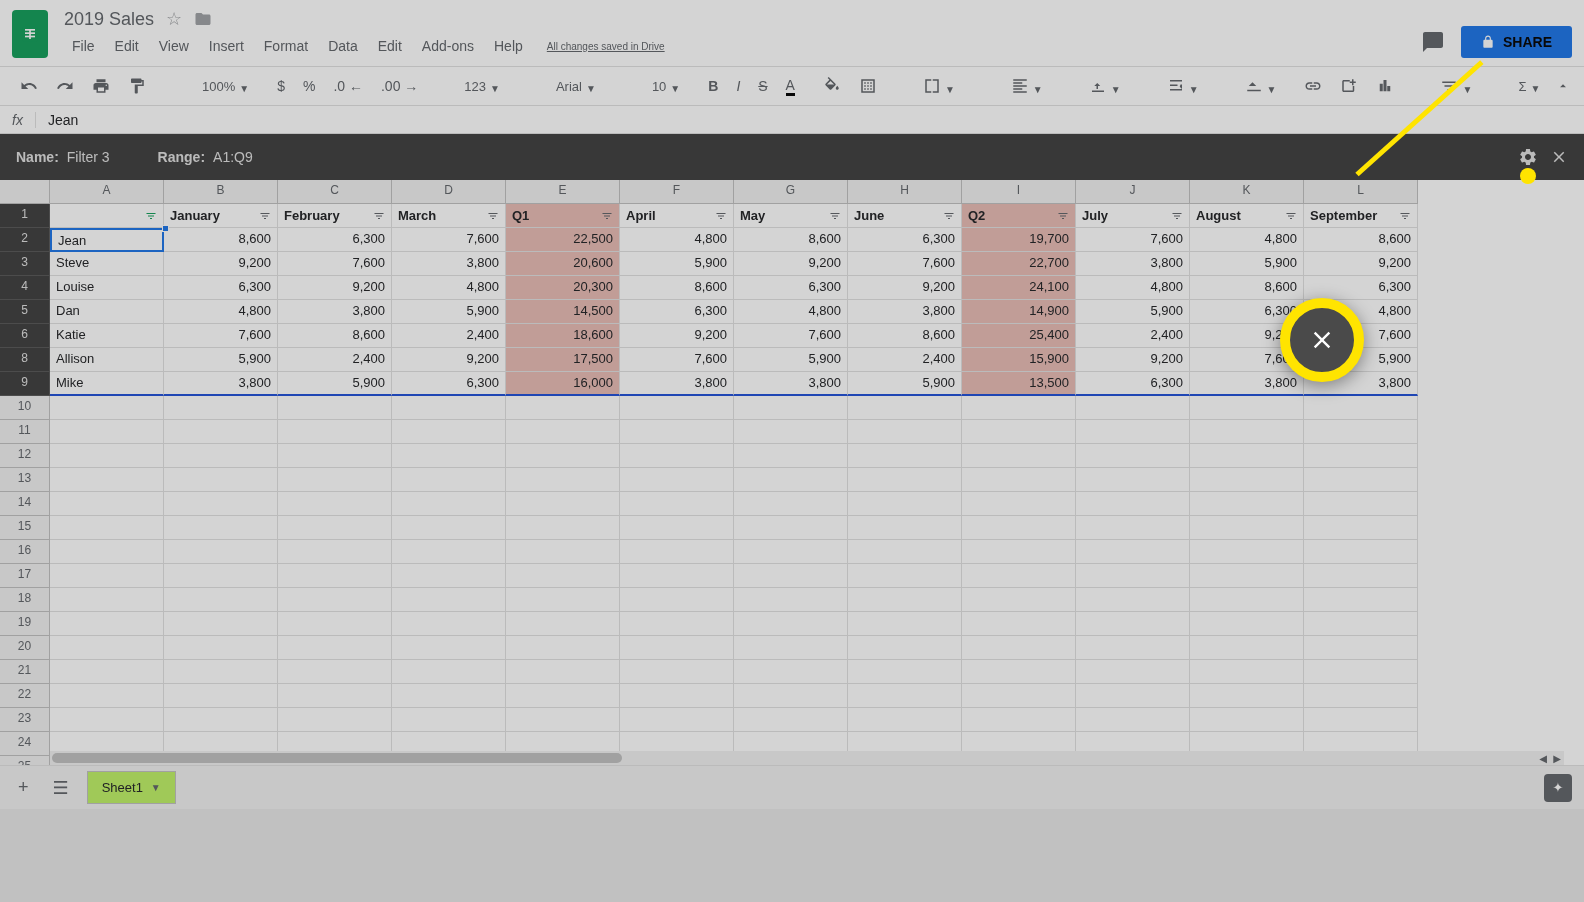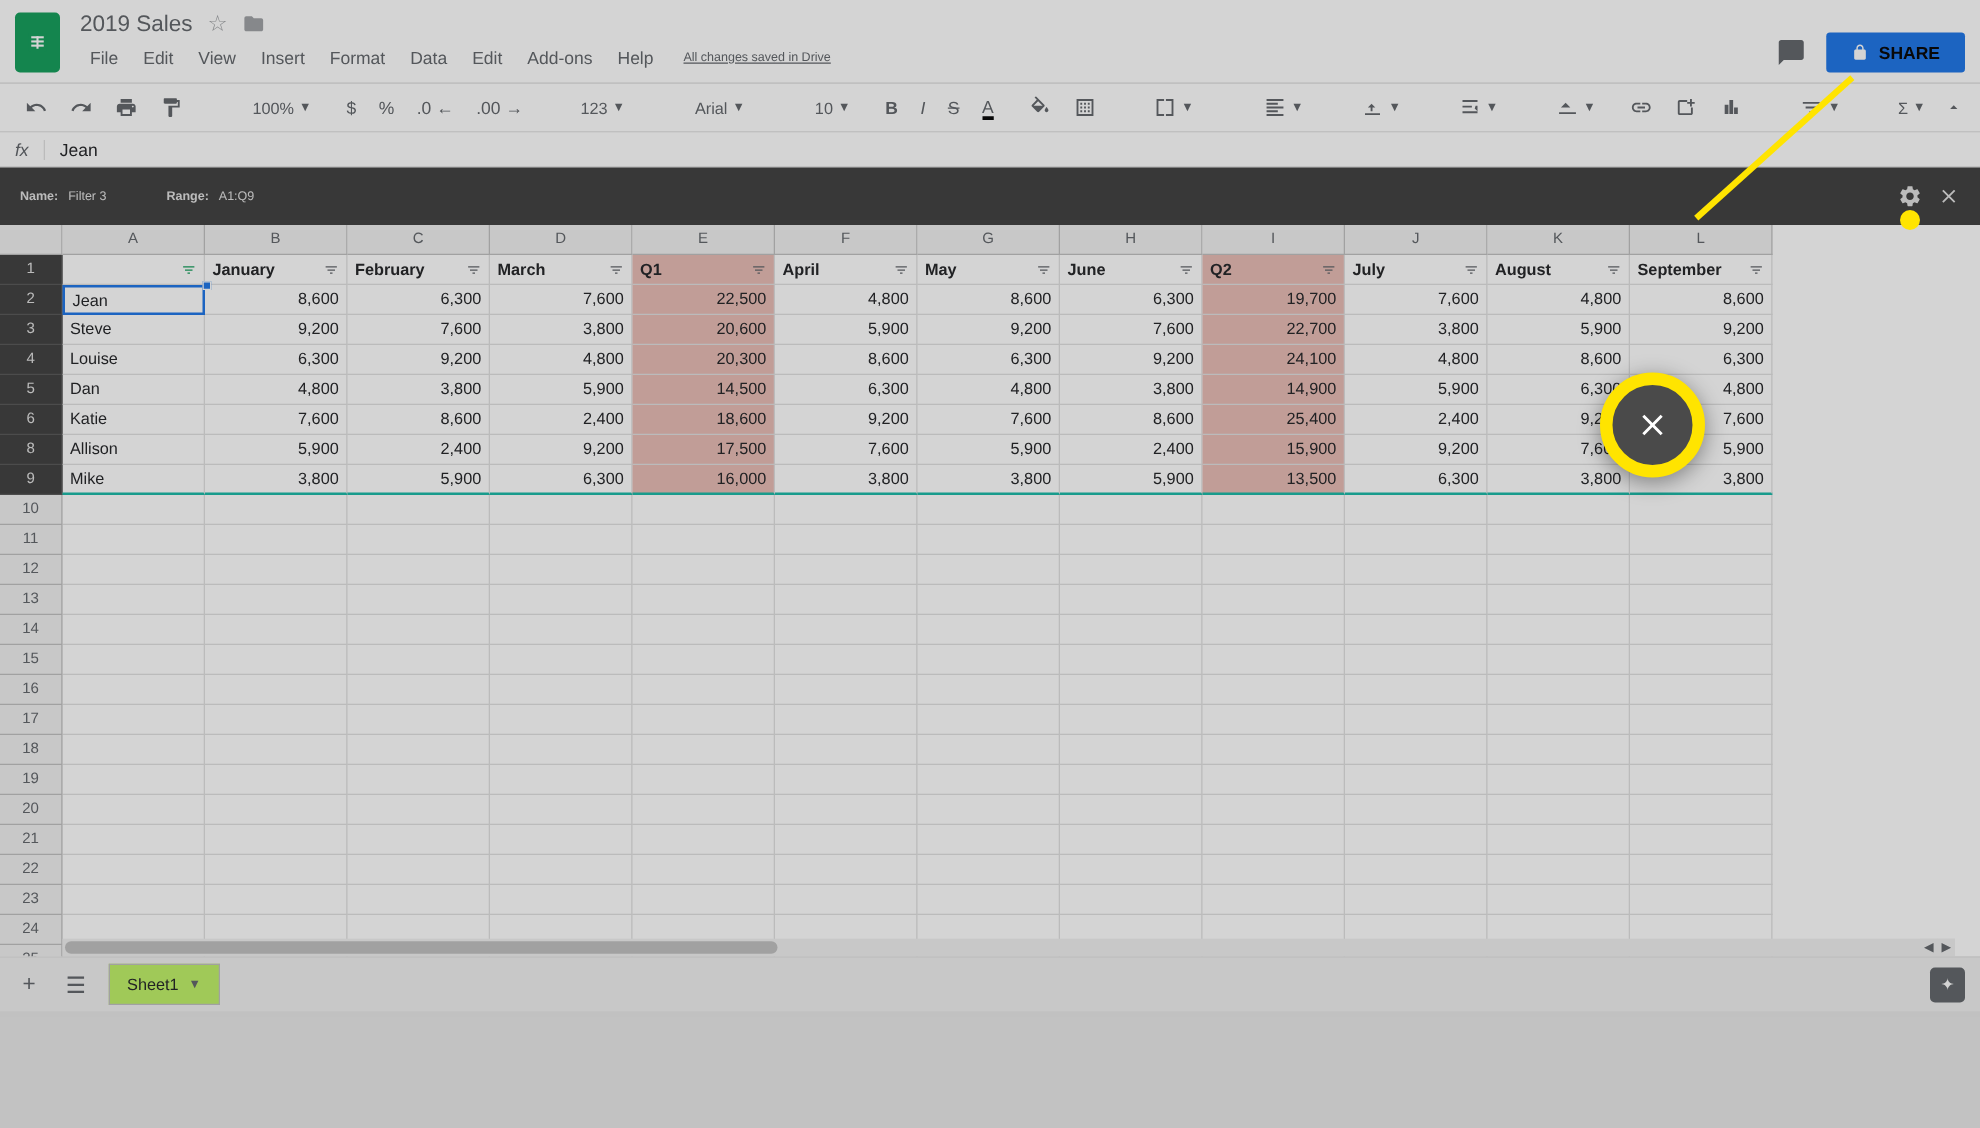--- a/index.html
+++ b/index.html
@@ -16,52 +16,52 @@
 .menu-item { padding: 4px 8px; color: #5f6368; cursor: pointer; font-size: 14px; }
 .save-status { color: #5f6368; text-decoration: underline; font-size: 10px; margin-left: 12px; }
 .header-right { display: flex; align-items: center; gap: 16px; }
 .comment-icon { color: #5f6368; font-size: 22px; cursor: pointer; }
 .share-btn { background: #1a73e8; color: #000000; padding: 8px 20px; border-radius: 3px; font-weight: bold; font-size: 14px; display: flex; align-items: center; gap: 8px; cursor: pointer; }
 
 
 .toolbar { display: flex; align-items: center; padding: 4px 12px; background: #fff; border-top: 1px solid #e0e0e0; border-bottom: 1px solid #e0e0e0; gap: 2px; height: 40px; }
 .tb-btn { padding: 6px 8px; color: #5f6368; cursor: pointer; display: flex; align-items: center; justify-content: center; font-size: 14px; }
 .tb-sep { width: 1px; height: 22px; background: #e0e0e0; margin: 0 4px; }
-.tb-select { display: flex; align-items: center; gap: 4px; padding: 4px 8px; color: #5f6368; cursor: pointer; margin-left: 28px; }
+.tb-select { display: flex; align-items: flex-end; gap: 4px; padding: 4px 8px; color: #5f6368; cursor: pointer; margin-left: 28px; }
 .tb-select .arrow { font-size: 10px; }
 .collapse-arrow { margin-left: auto; color: #5f6368; cursor: pointer; padding: 6px; }
 
 
 .formula-bar { display: flex; align-items: center; padding: 4px 12px; background: #fff; border-bottom: 1px solid #e0e0e0; height: 28px; }
 .fx-label { font-style: italic; color: #5f6368; font-size: 14px; padding-right: 12px; border-right: 1px solid #e0e0e0; }
 .fx-input { flex: 1; border: none; padding: 4px 12px; font-size: 14px; color: #202124; background: transparent; outline: none; }
 
 
-.filter-bar { display: flex; align-items: center; padding: 12px 16px; background: #3c3c3c; color: #e0e0e0; font-size: 10px; height: 46px; }
+.filter-bar { display: flex; align-items: center; padding: 12px 16px; background: #3c3c3c; color: #e0e0e0; font-size: 14px; height: 46px; }
 .filter-label { font-weight: bold; margin-right: 8px; }
 .filter-value { margin-right: 48px; }
 .filter-icons { margin-left: auto; display: flex; gap: 12px; align-items: center; }
 .filter-gear, .filter-close { color: #e0e0e0; cursor: pointer; font-size: 18px; }
 
 
 .sheet-container { position: relative; overflow: hidden; height: 585px; background: #fff; }
 .sheet { display: grid; grid-template-columns: 50px repeat(12, 114px); }
 .col-header { background: #f0f0f0; border-right: 1px solid #c0c0c0; border-bottom: 1px solid #c0c0c0; text-align: center; padding: 3px 0; font-size: 12px; color: #5f6368; height: 24px; }
 .corner { background: #f0f0f0; border-right: 1px solid #c0c0c0; border-bottom: 1px solid #c0c0c0; }
 .row-header { background: #3c3c3c; color: #e0e0e0; border-right: 1px solid #555; border-bottom: 1px solid #555; text-align: center; padding: 3px 0; font-size: 12px; height: 24px; }
 .row-header.light { background: #f0f0f0; color: #5f6368; border-right: 1px solid #c0c0c0; border-bottom: 1px solid #c0c0c0; }
 .cell { border-right: 1px solid #e0e0e0; border-bottom: 1px solid #e0e0e0; padding: 3px 6px; font-size: 13px; color: #202124; height: 24px; text-align: right; }
 .cell.left { text-align: left; }
 .cell.header-cell { font-weight: bold; text-align: left; display: flex; align-items: center; justify-content: space-between; }
 .cell.header-cell .filter-icon { color: #5f6368; font-size: 11px; cursor: pointer; }
 .cell.header-cell .filter-icon.active { color: #0f9d58; }
 .cell.pink { background: #e8bbb3; }
 .cell.selected { border: 2px solid #1a73e8; }
 .selected-handle { position: absolute; width: 7px; height: 7px; background: #1a73e8; border: 1px solid #fff; }
-.data-bottom { border-bottom: 2px solid #14b8a6; }
+.data-bottom { border-bottom: 2px solid #1d4ed8; }
 
 
 .h-scrollbar { position: absolute; bottom: 0; left: 50px; right: 20px; height: 14px; background: #f0f0f0; display: flex; align-items: center; }
 .h-scroll-thumb { width: 570px; height: 10px; background: #c0c0c0; border-radius: 5px; margin-left: 2px; }
 .scroll-arrow { width: 14px; height: 14px; background: #f0f0f0; display: flex; align-items: center; justify-content: center; font-size: 10px; color: #5f6368; cursor: pointer; }
 
 
 .bottom-bar { display: flex; align-items: center; padding: 6px 12px; background: #f0f0f0; border-top: 1px solid #e0e0e0; height: 44px; gap: 12px; }
 .bottom-icon { color: #5f6368; cursor: pointer; padding: 6px; font-size: 18px; }
 .sheet-tab { background: #bef264; border: 1px solid #c0c0c0; padding: 8px 14px; display: flex; align-items: center; gap: 8px; font-size: 13px; color: #202124; cursor: pointer; }

